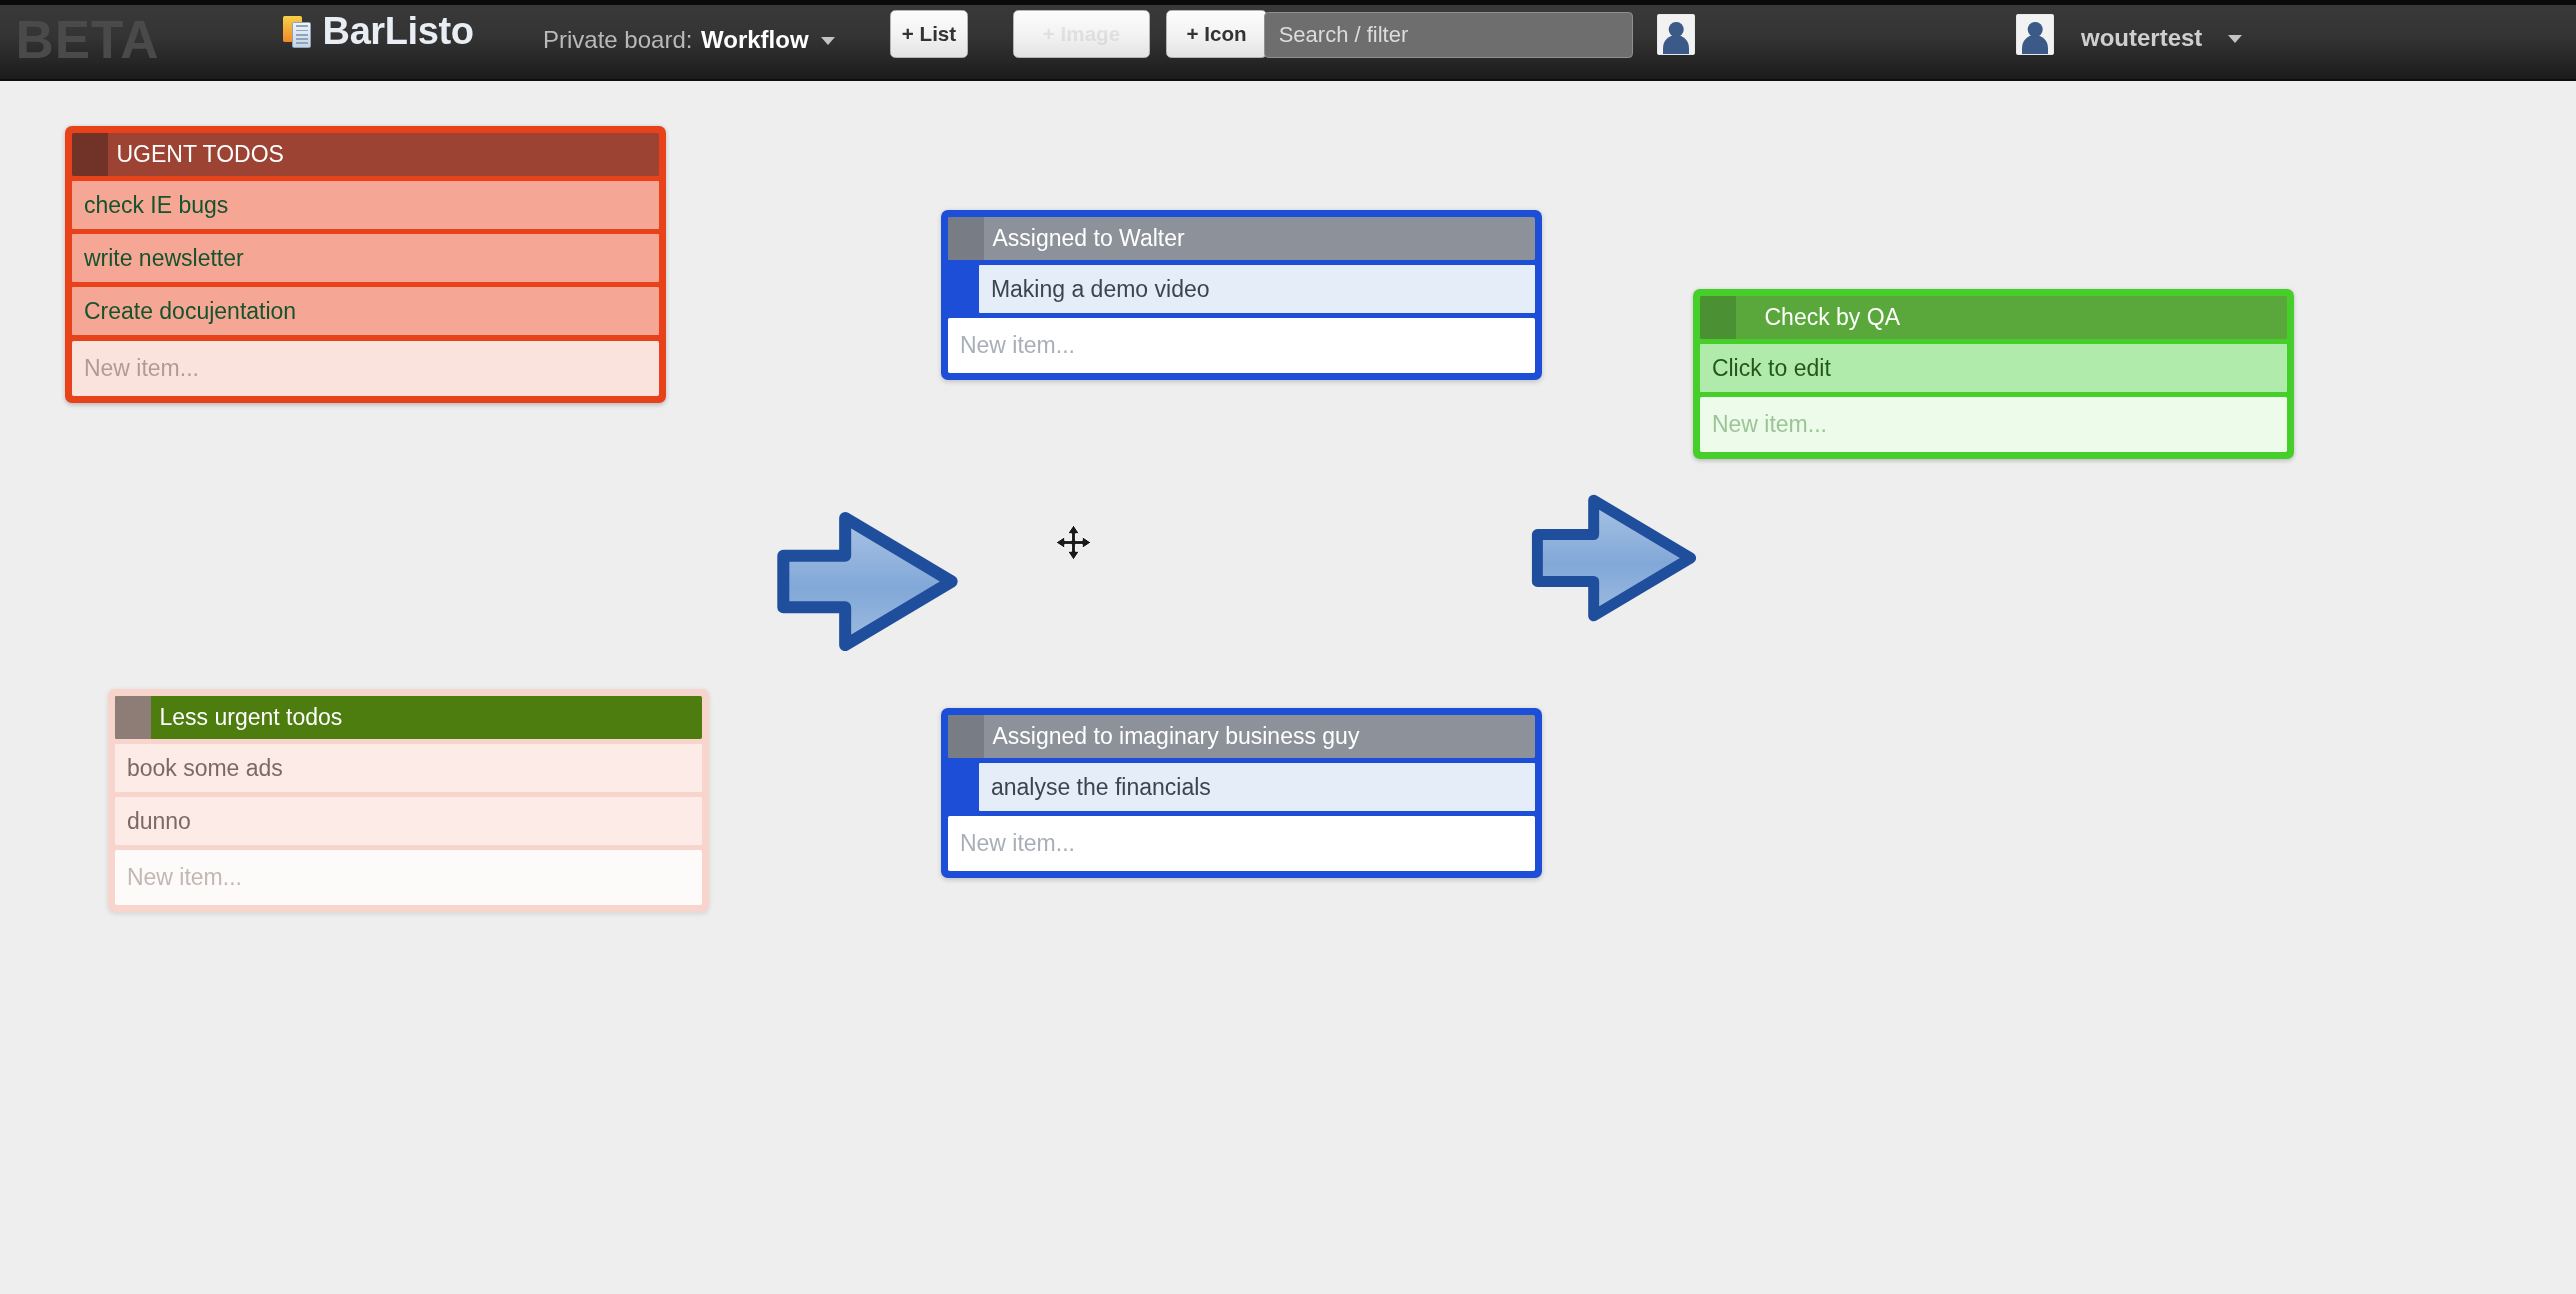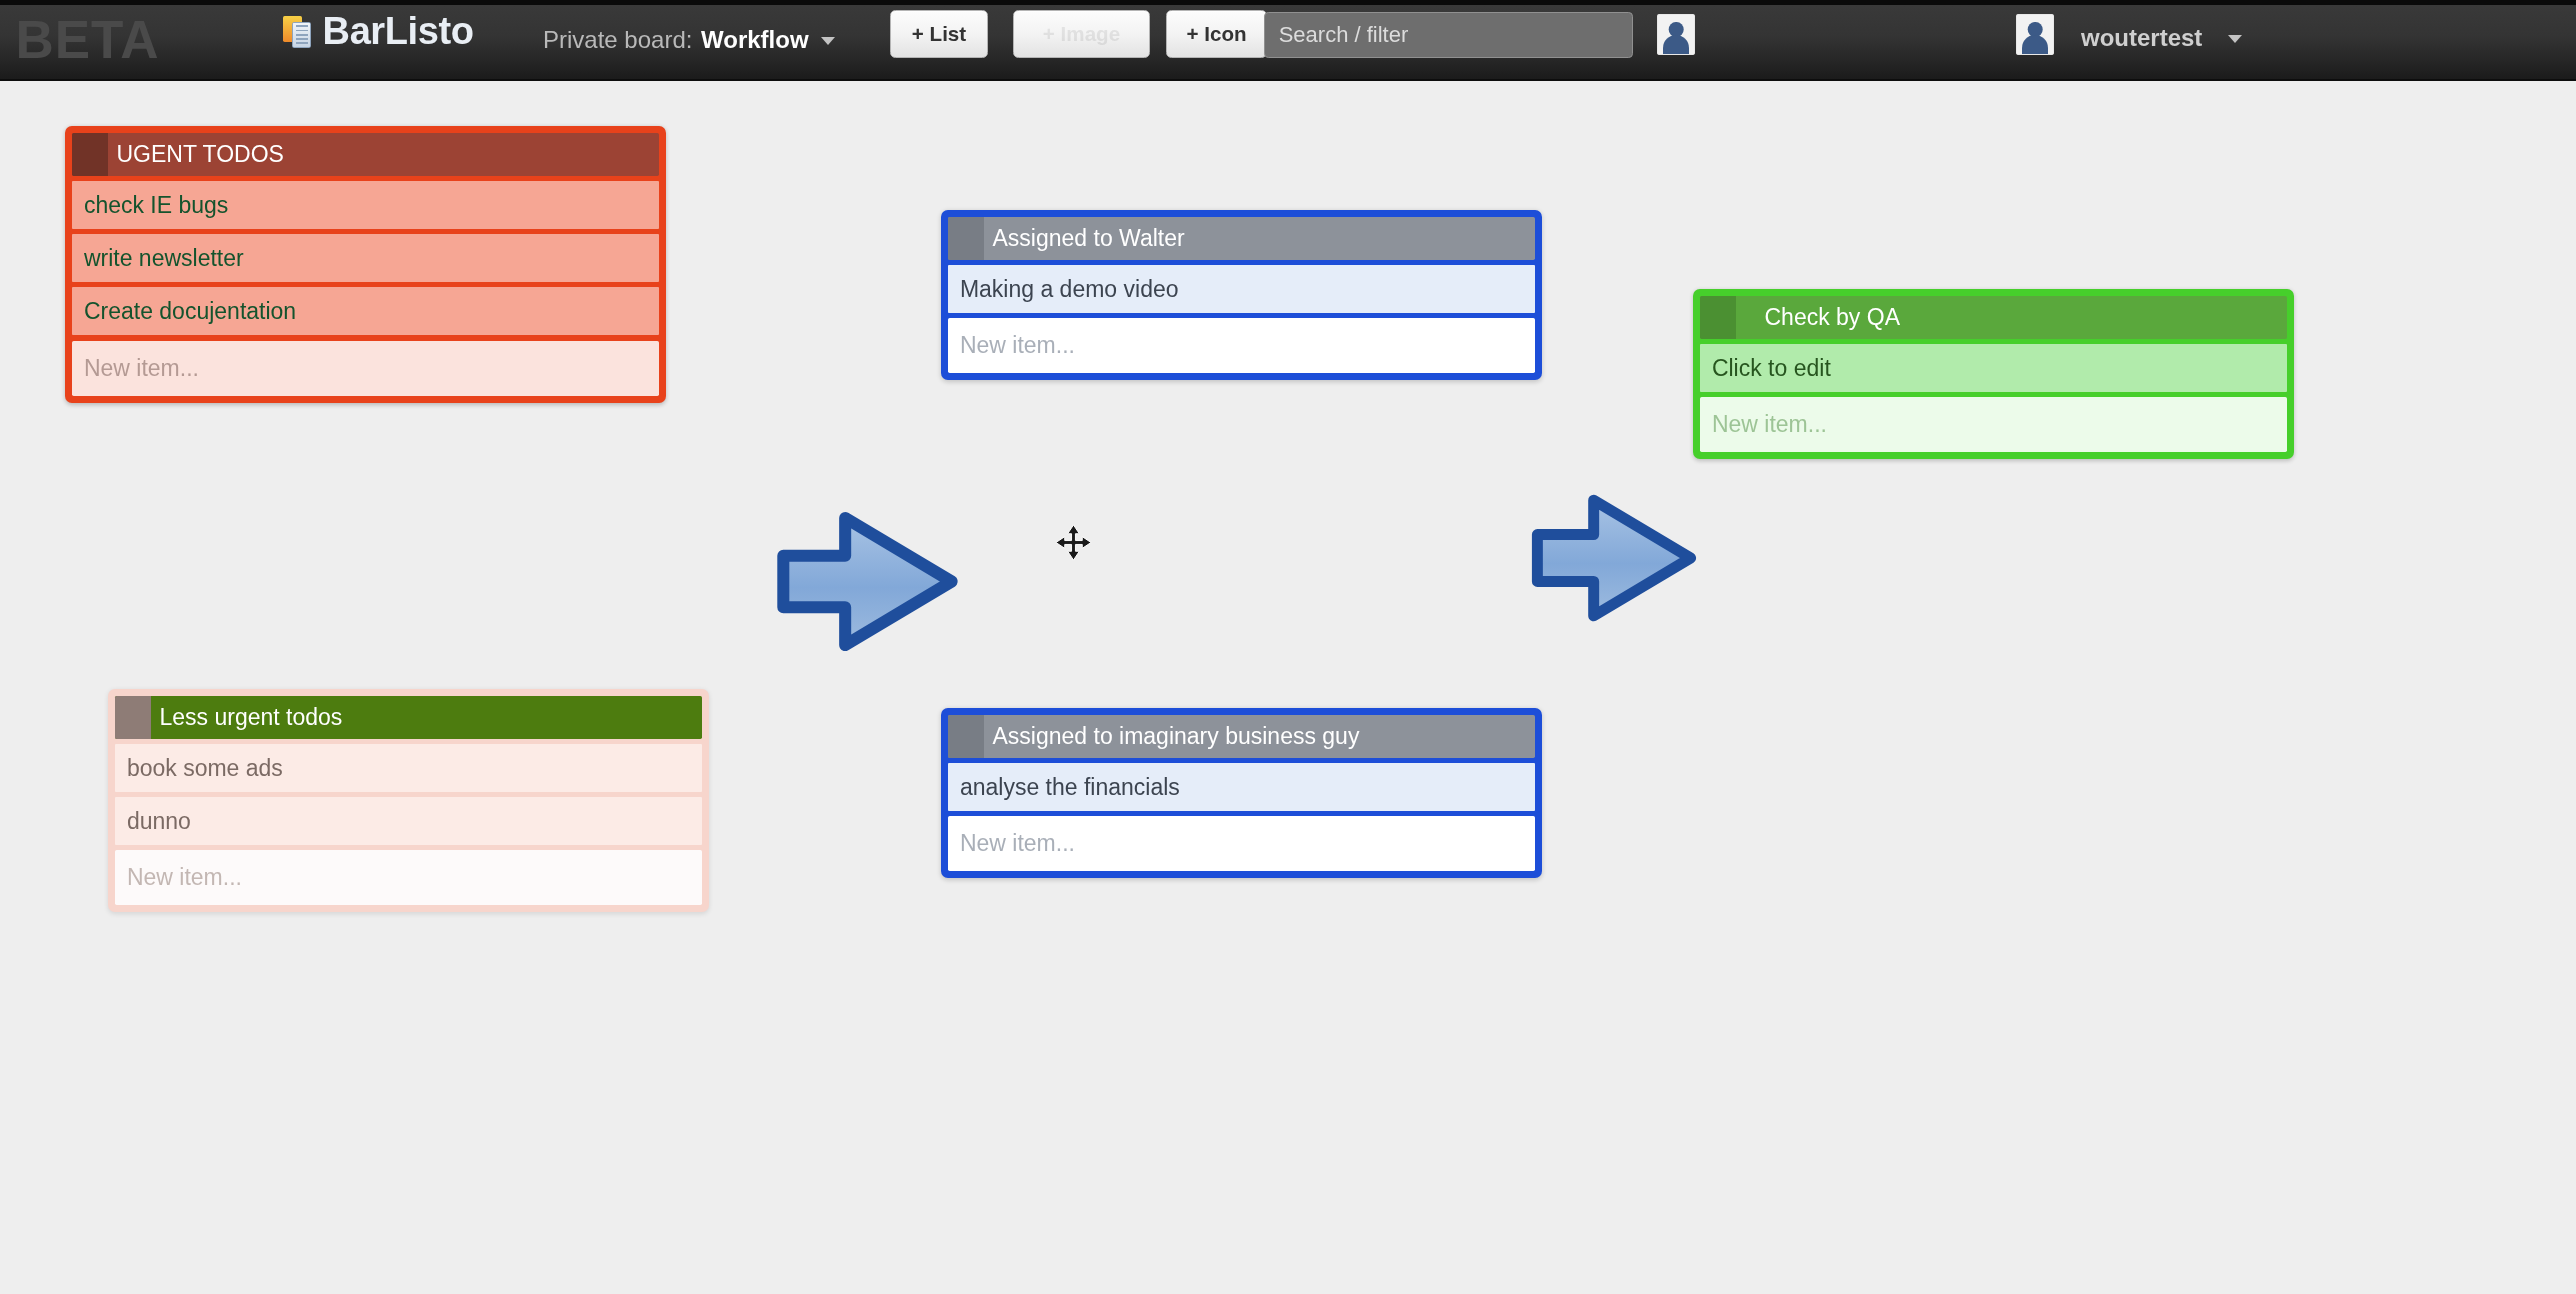--- a/index.html
+++ b/index.html
@@ -120,21 +120,21 @@
     border: 0.9px solid #b4b4b4;
     color: #333333;
     font-size: 20.6px;
     font-weight: bold;
     display: flex;
     align-items: center;
     justify-content: center;
     cursor: pointer;
     box-shadow: 0 0.9px 0 rgba(255,255,255,.6) inset;
   }
-  .btn-list { position: absolute; left: 890px; top: 10.3px; width: 98px; }
+  .btn-list { position: absolute; left: 890px; top: 10.3px; width: 78px; }
   .btn-image {
     position: absolute; left: 1013px; top: 10.3px; width: 137px;
     color: rgba(60,60,60,0.10);
   }
   .btn-icon  { position: absolute; left: 1166px; top: 10.3px; width: 101px; }
 
   .search-box {
     position: absolute;
     left: 1264px;
     top: 12px;
@@ -275,21 +275,21 @@
   .card-less .list-item { background: #fcebe6; color: #7b6a64; }
   .card-less .list-new  { background: #fdfafa; color: #c3b7b3; }
 
   
   .card-blue {
     background: #1d4ed8;
     box-shadow: 0 1.7px 5.2px rgba(0,0,0,.18);
   }
   .card-blue .list-head { background: #8d929a; }
   .card-blue .list-head .grip { background: #787d85; }
-  .card-blue .list-item { background: #e5edf9; color: #3c4450; }
+  .card-blue .list-item { background: #e5edf9; color: #3c4450; margin-left: 31px; }
   .card-blue .list-new  { background: #ffffff; color: #a9afb8; }
 
   .card-walter   { left: 941px; top: 127px;  width: 601px; }
   .card-business { left: 941px; top: 625px;  width: 601px; }
 
   
   .card-green {
     left: 1693px; top: 206px; width: 601px;
     background: #46cf2b;
     box-shadow: 0 1.7px 4.3px rgba(0,0,0,.20);

